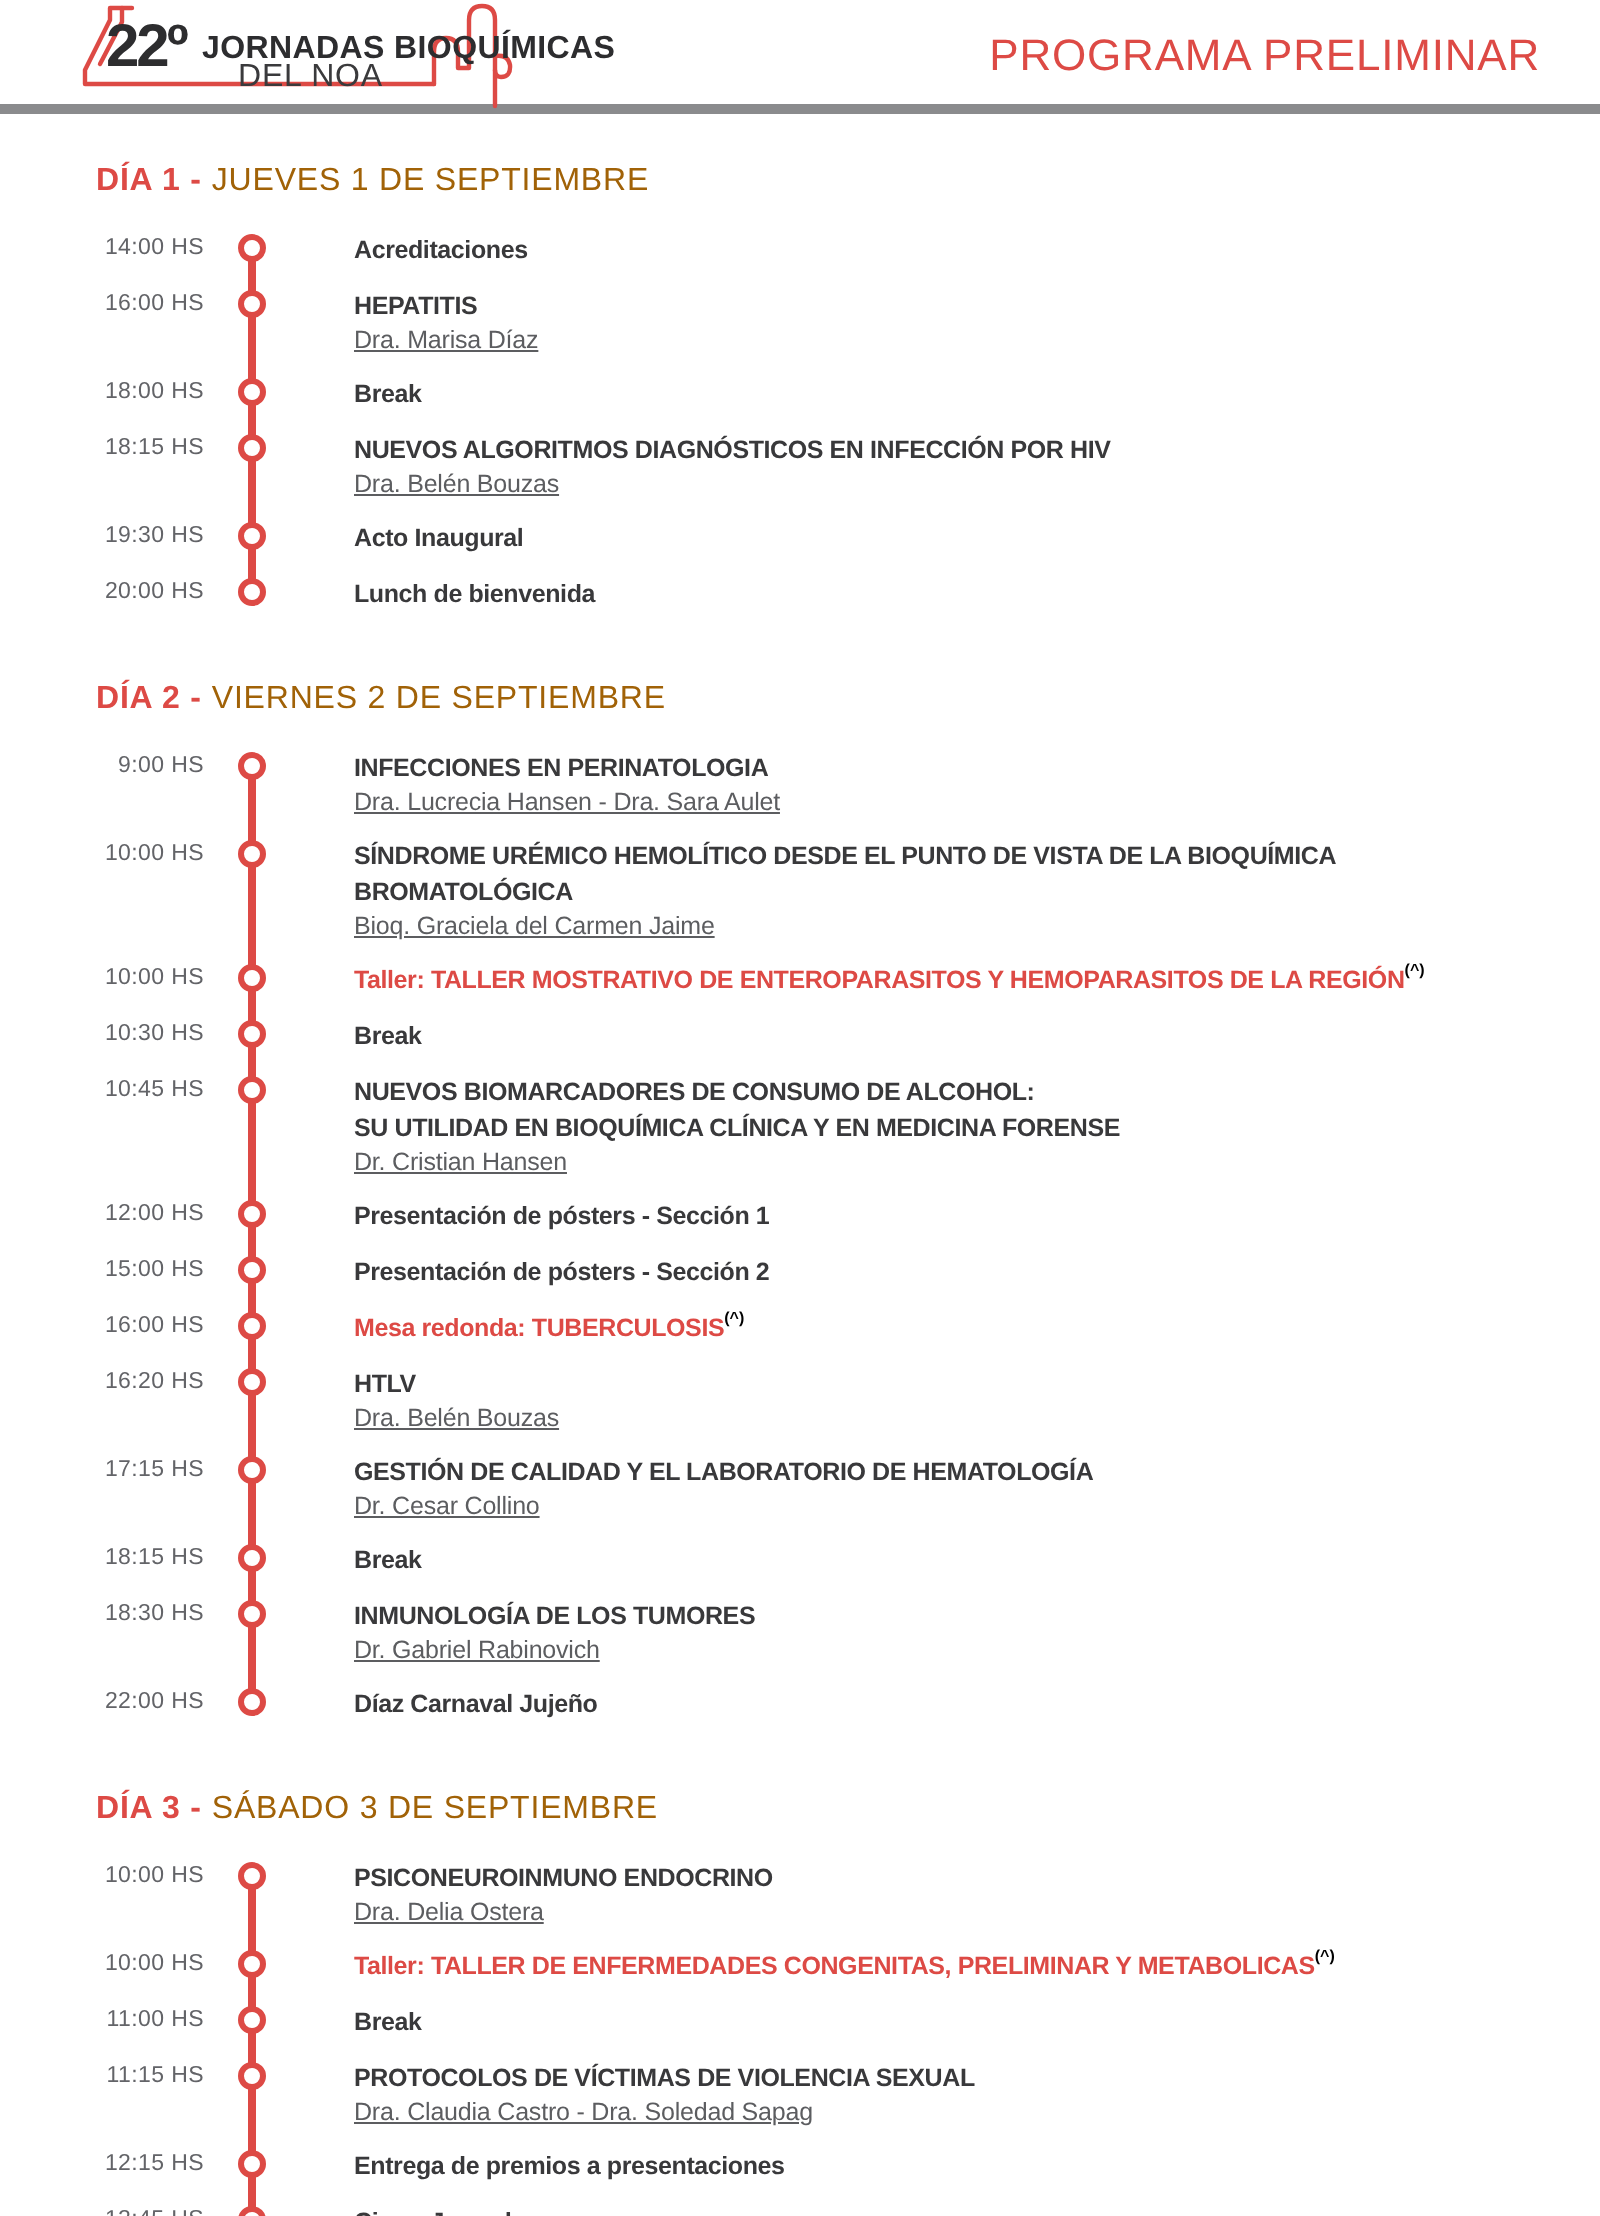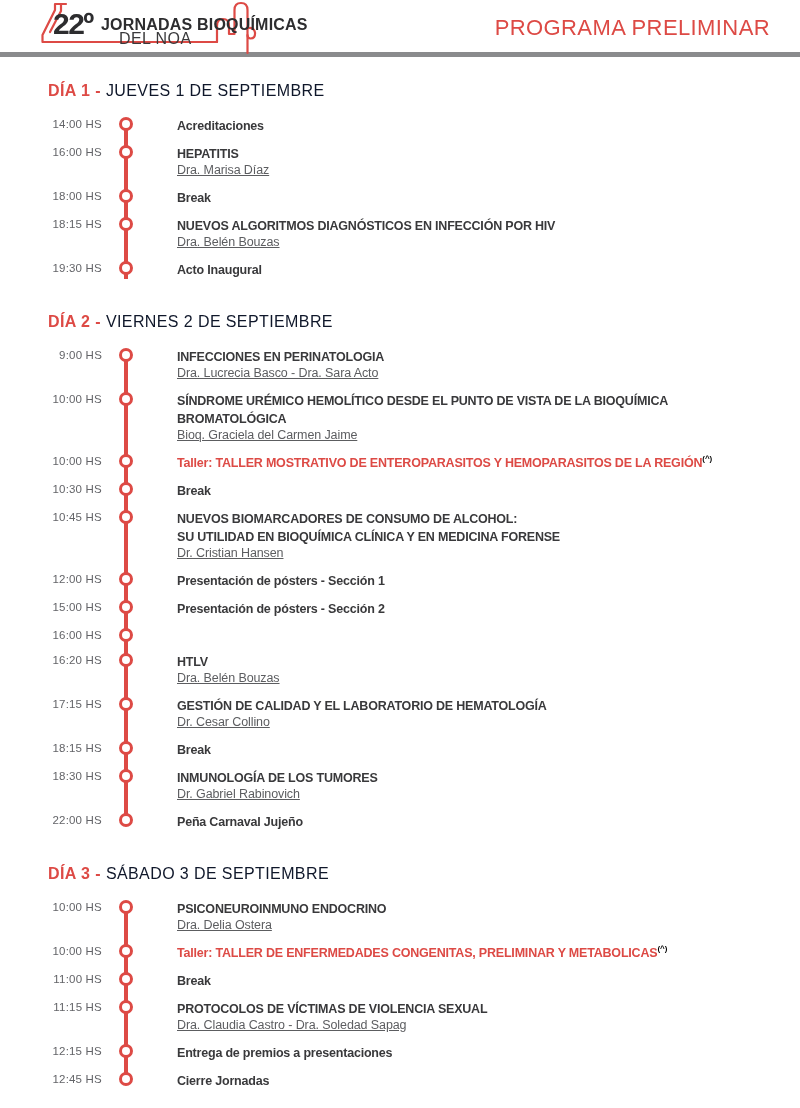--- a/index.html
+++ b/index.html
@@ -17,21 +17,21 @@
   .logo-number{position:absolute;left:13px;top:9px;font-size:30px;font-weight:bold;color:#2d2d2f;letter-spacing:-1.5px;line-height:1;}
   .logo-line1{position:absolute;left:61px;top:16px;font-size:16px;font-weight:bold;color:#2d2d2f;letter-spacing:0.2px;white-space:nowrap;}
   .logo-line2{position:absolute;left:63px;top:30px;font-size:16px;font-weight:normal;color:#3a3a3c;letter-spacing:0.4px;margin-left:16px;}
   .page-title{font-size:22px;font-weight:normal;color:var(--accent);letter-spacing:0.4px;white-space:nowrap;}
   .rule{height:5px;background:var(--rule);width:100%;}
   
   .main{padding:26px 28px 0 48px;}
   .day{margin-bottom:26px;}
   .day-header{font-size:16px;line-height:16px;margin-bottom:17px;letter-spacing:0.4px;}
   .day-label{color:var(--accent);font-weight:bold;}
-  .day-date{color:#0f172a;font-weight:normal;margin-left:5px;}
+  .day-date{color:#a16207;font-weight:normal;margin-left:5px;}
   .events{display:block;}
   .row{display:flex;align-items:flex-start;padding-bottom:10px;}
   .time{flex:0 0 54px;text-align:right;font-size:11.5px;color:var(--timegray);letter-spacing:0.2px;line-height:14px;padding-top:1px;white-space:nowrap;}
   .node{flex:0 0 48px;position:relative;align-self:stretch;}
   .dot{position:absolute;left:50%;top:1px;width:14px;height:14px;margin-left:-7px;border:3.5px solid var(--accent);border-radius:50%;background:#fff;z-index:2;}
   .line-above{position:absolute;left:50%;margin-left:-2px;width:4px;top:-10px;height:18px;background:var(--accent);z-index:1;}
   .line-below{position:absolute;left:50%;margin-left:-2px;width:4px;top:8px;bottom:-1px;background:var(--accent);z-index:1;}
   .content{flex:1;min-width:0;margin-left:27px;}
   .event-title{font-size:12.5px;font-weight:bold;color:var(--dark);line-height:16px;letter-spacing:-0.2px;white-space:pre-line;}
   .row.highlight .event-title{color:var(--accent);}
@@ -127,38 +127,50 @@
       <span class="line-above"></span>
       <span class="dot"></span>
       <span class="line-below"></span>
     </div>
     <div class="content">
       <div class="event-title-wrap"><span class="event-title">Acto Inaugural</span></div>
 
     </div>
   </div>
 
+  <div class="row last">
+    <div class="time">20:00 HS</div>
+    <div class="node">
+      <span class="line-above"></span>
+      <span class="dot"></span>
+
+    </div>
+    <div class="content">
+      <div class="event-title-wrap"><span class="event-title">Lunch de bienvenida</span></div>
+
+    </div>
+  </div>
 </div>
   </section>
 
   <section class="day">
     <h2 class="day-header">
       <span class="day-label">DÍA 2 -</span><span class="day-date">VIERNES 2 DE SEPTIEMBRE</span>
     </h2>
     <div class="events">
   <div class="row first">
     <div class="time">9:00 HS</div>
     <div class="node">
 
       <span class="dot"></span>
       <span class="line-below"></span>
     </div>
     <div class="content">
       <div class="event-title-wrap"><span class="event-title">INFECCIONES EN PERINATOLOGIA</span></div>
-      <div class="event-speaker">Dra. Lucrecia Basco - Dra. Sara Acto</div>
+      <div class="event-speaker">Dra. Lucrecia Hansen - Dra. Sara Aulet</div>
     </div>
   </div>
 
   <div class="row">
     <div class="time">10:00 HS</div>
     <div class="node">
       <span class="line-above"></span>
       <span class="dot"></span>
       <span class="line-below"></span>
     </div>
@@ -234,20 +246,24 @@
     </div>
   </div>
 
   <div class="row highlight">
     <div class="time">16:00 HS</div>
     <div class="node">
       <span class="line-above"></span>
       <span class="dot"></span>
       <span class="line-below"></span>
     </div>
+    <div class="content">
+      <div class="event-title-wrap"><span class="event-title">Mesa redonda: TUBERCULOSIS</span><sup class="note-sup">(^)</sup></div>
+
+    </div>
   </div>
 
   <div class="row">
     <div class="time">16:20 HS</div>
     <div class="node">
       <span class="line-above"></span>
       <span class="dot"></span>
       <span class="line-below"></span>
     </div>
     <div class="content">
@@ -296,21 +312,21 @@
   </div>
 
   <div class="row last">
     <div class="time">22:00 HS</div>
     <div class="node">
       <span class="line-above"></span>
       <span class="dot"></span>
 
     </div>
     <div class="content">
-      <div class="event-title-wrap"><span class="event-title">Peña Carnaval Jujeño</span></div>
+      <div class="event-title-wrap"><span class="event-title">Díaz Carnaval Jujeño</span></div>
 
     </div>
   </div>
 </div>
   </section>
 
   <section class="day">
     <h2 class="day-header">
       <span class="day-label">DÍA 3 -</span><span class="day-date">SÁBADO 3 DE SEPTIEMBRE</span>
     </h2>

